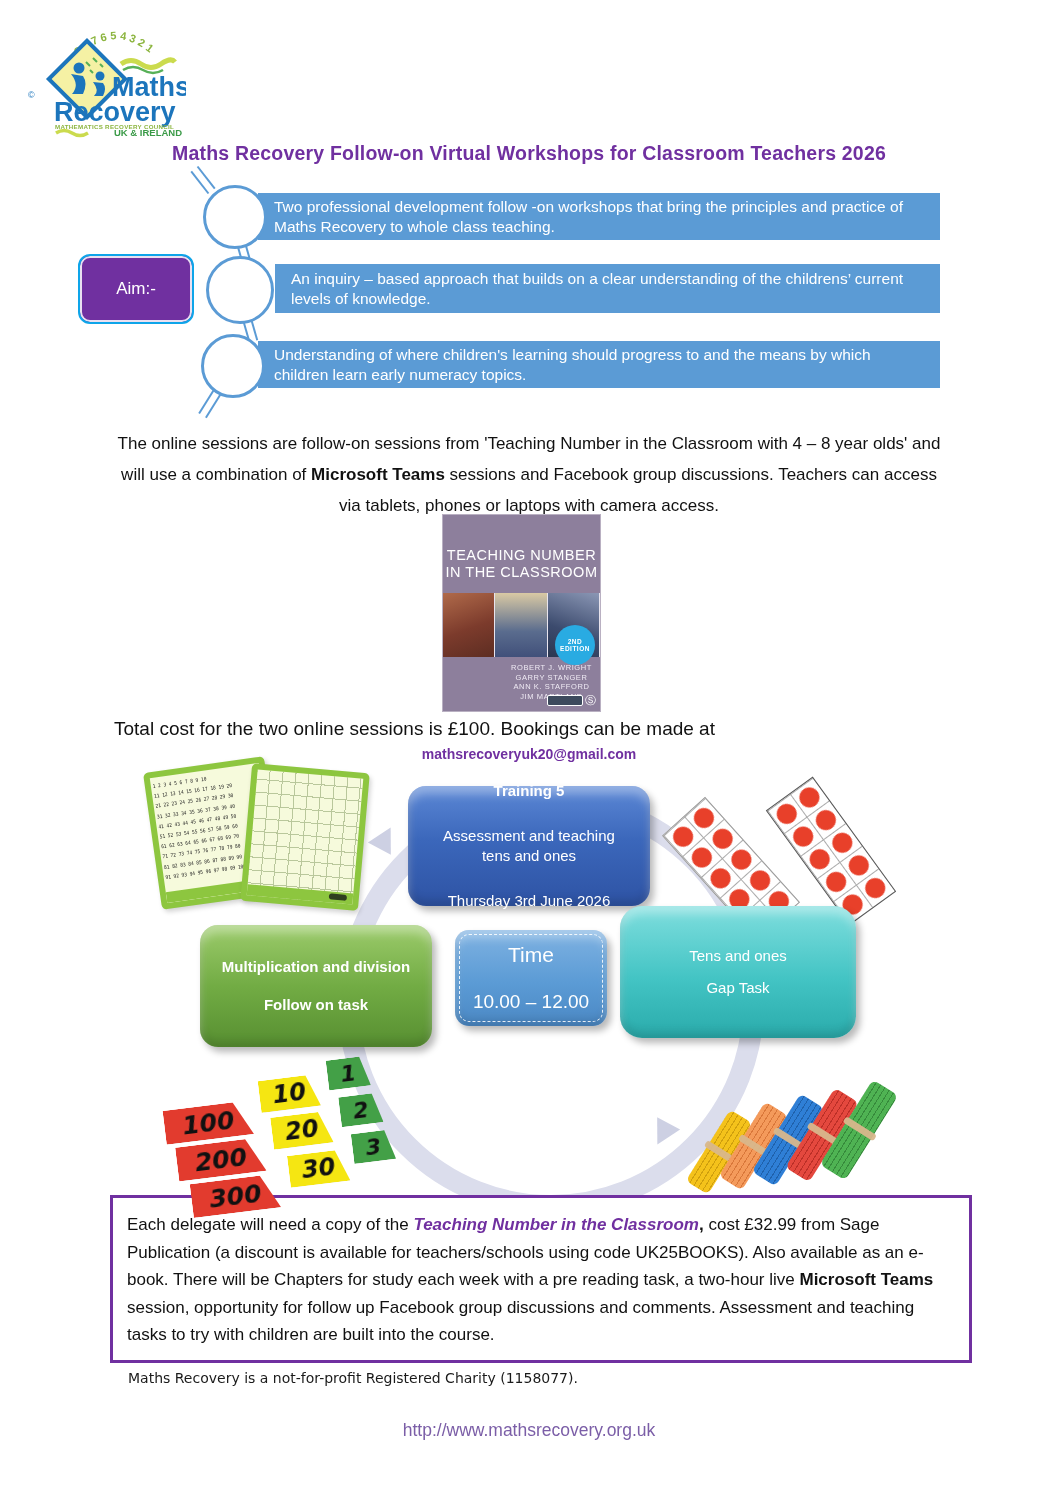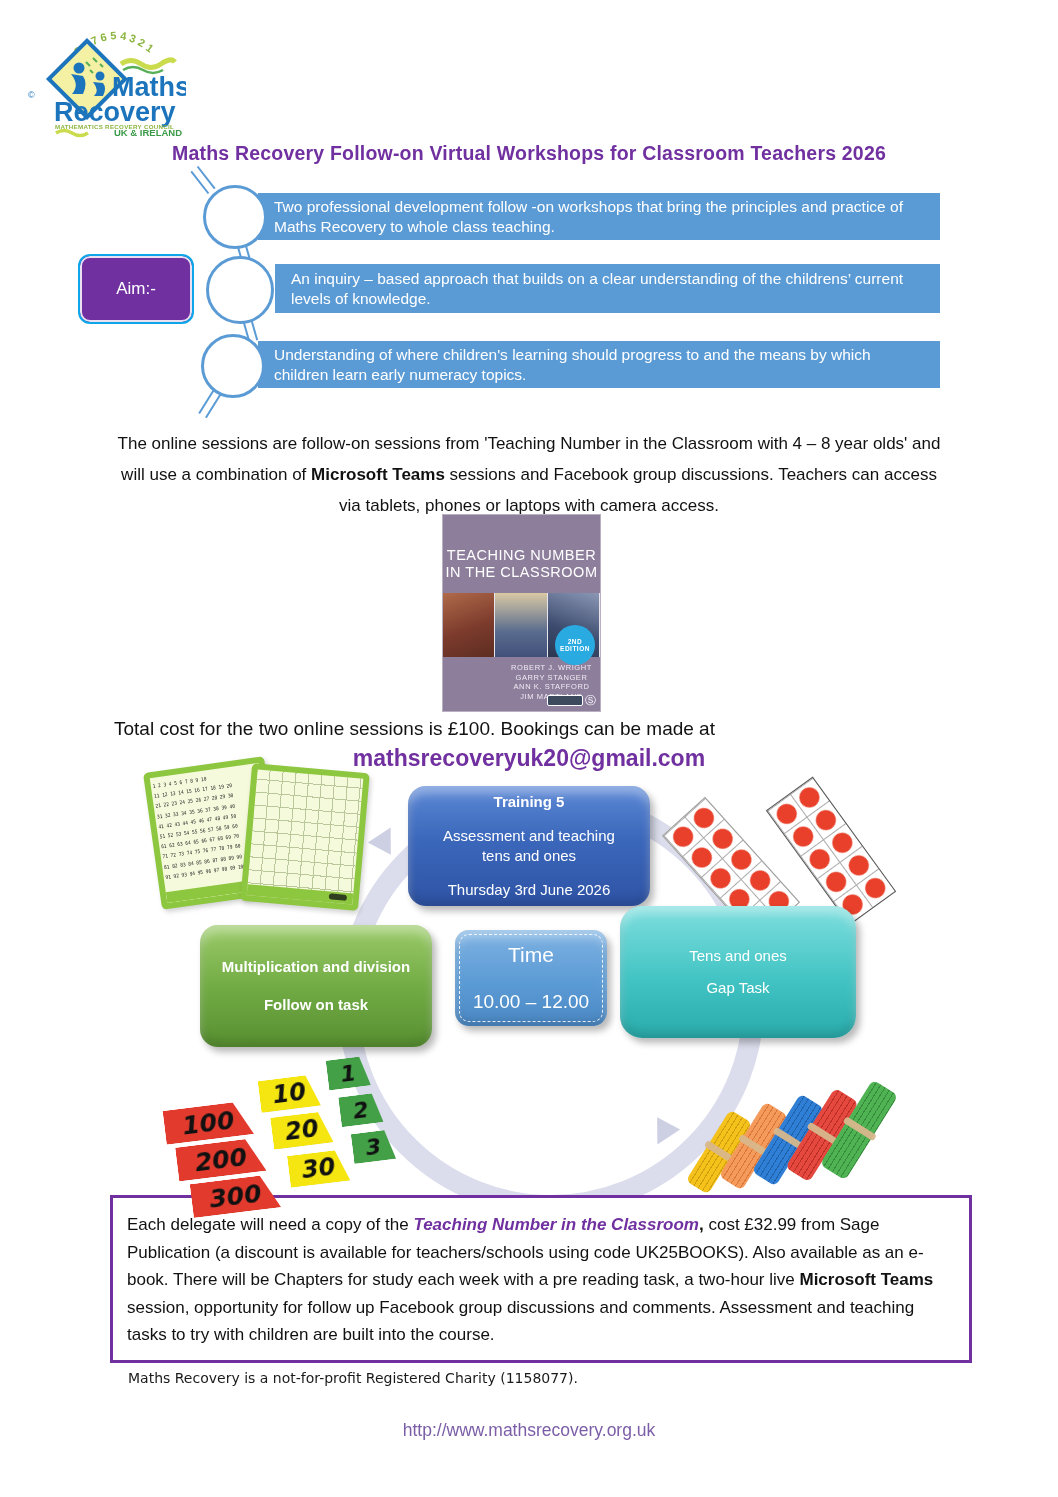--- a/index.html
+++ b/index.html
@@ -48,35 +48,35 @@
   .edition-badge{position:absolute;left:112px;top:110px;width:40px;height:40px;border-radius:50%;
                  background:#29ABE2;color:#fff;display:flex;flex-direction:column;align-items:center;
                  justify-content:center;font-size:6.5px;font-weight:bold;letter-spacing:.5px;}
   .sage-mark{position:absolute;left:104px;top:180px;width:34px;height:9px;background:#3d4a5d;
              border:1px solid #fff;border-radius:2px;}
   .sage-s{position:absolute;left:142px;top:178px;color:#fff;font-size:11px;}
 
   
   .cost-line{left:114px;top:718px;width:830px;font-size:19px;color:#111;}
   .email-line{left:114px;top:745px;width:830px;text-align:center;}
-  .email-link{color:#7030A0;font-weight:bold;font-size:23px;text-decoration:none;}
+  .email-link{color:#7030A0;font-weight:bold;font-size:14px;text-decoration:none;}
 
   
   .ring{left:338px;top:790px;width:384px;height:384px;border:21px solid #DBDDEC;border-radius:50%;z-index:0;}
   .ring-arrow{width:0;height:0;border-left:13px solid transparent;border-right:13px solid transparent;
               border-bottom:24px solid #CDD0E3;z-index:0;}
   .ra1{left:372px;top:826px;transform:rotate(28deg);}
   .ra2{left:650px;top:1122px;transform:rotate(208deg);}
 
   .dg-box{box-sizing:border-box;color:#fff;display:flex;flex-direction:column;align-items:center;
           justify-content:center;text-align:center;z-index:2;
           box-shadow:4px 5px 7px rgba(0,0,0,.28), inset 0 8px 10px rgba(255,255,255,.35), inset 0 -6px 8px rgba(0,0,0,.12);}
   .dg-b{font-weight:bold;}
   .training5{left:408px;top:786px;width:242px;height:120px;border-radius:18px;padding:0 20px;
-             background:linear-gradient(180deg,#5c88d6 0%,#3b67bb 45%,#2e53a4 100%);font-size:15px;line-height:20px;gap:14px;}
+             background:linear-gradient(180deg,#5c88d6 0%,#3b67bb 45%,#2e53a4 100%);font-size:15px;line-height:20px;gap:25px;}
   .mult{left:200px;top:925px;width:232px;height:122px;border-radius:18px;padding:0 14px;
         background:linear-gradient(180deg,#9ccb6b 0%,#72ac44 50%,#578f31 100%);font-size:15px;line-height:22px;font-weight:bold;gap:16px;}
   .timebox{left:455px;top:930px;width:152px;height:96px;border-radius:14px;
            background:linear-gradient(180deg,#7fb2e2 0%,#5b9bd5 55%,#4b88c4 100%);
            outline:1px dashed rgba(255,255,255,.85);outline-offset:-5px;font-size:21px;gap:24px;}
   .timebox .tval{font-size:19px;}
   .tens{left:620px;top:906px;width:236px;height:132px;border-radius:22px;padding:0 16px;
         background:linear-gradient(180deg,#7fdede 0%,#43c4c4 55%,#2aabab 100%);font-size:15px;line-height:20px;gap:12px;}
   .training6{left:408px;top:1058px;width:244px;height:124px;border-radius:18px;padding:0 16px;
              background:linear-gradient(180deg,#6fd28c 0%,#3eb567 55%,#2c9b53 100%);

